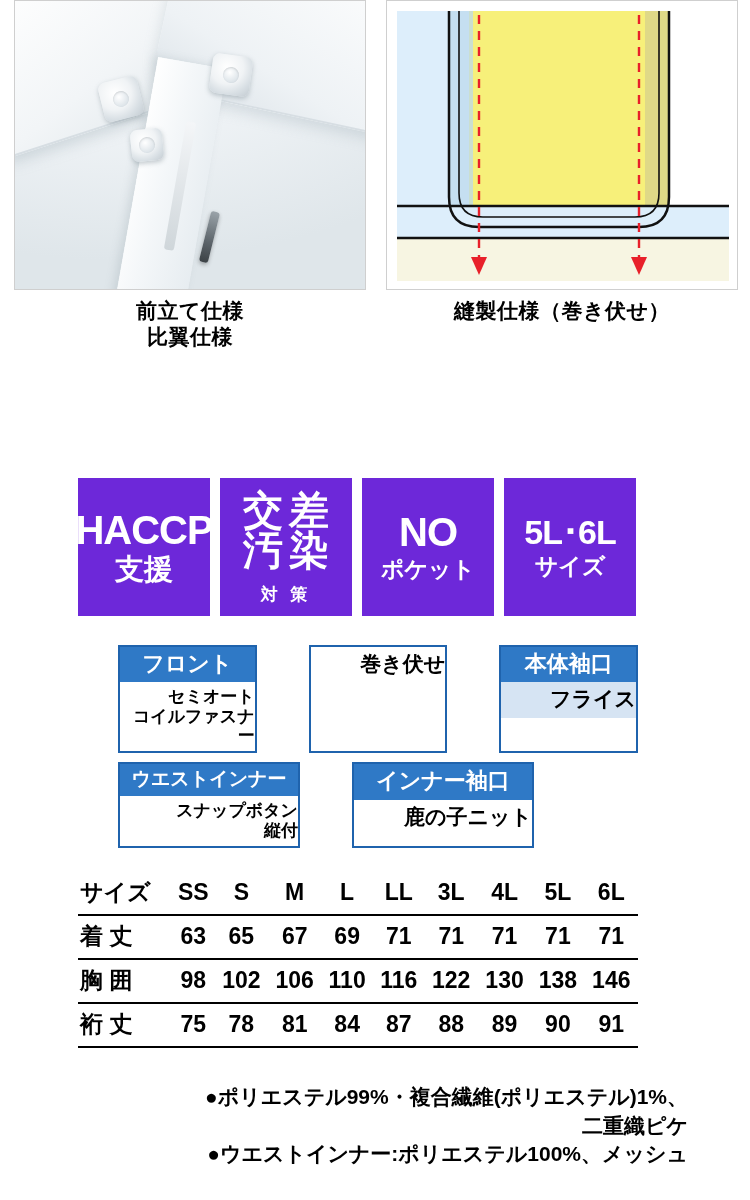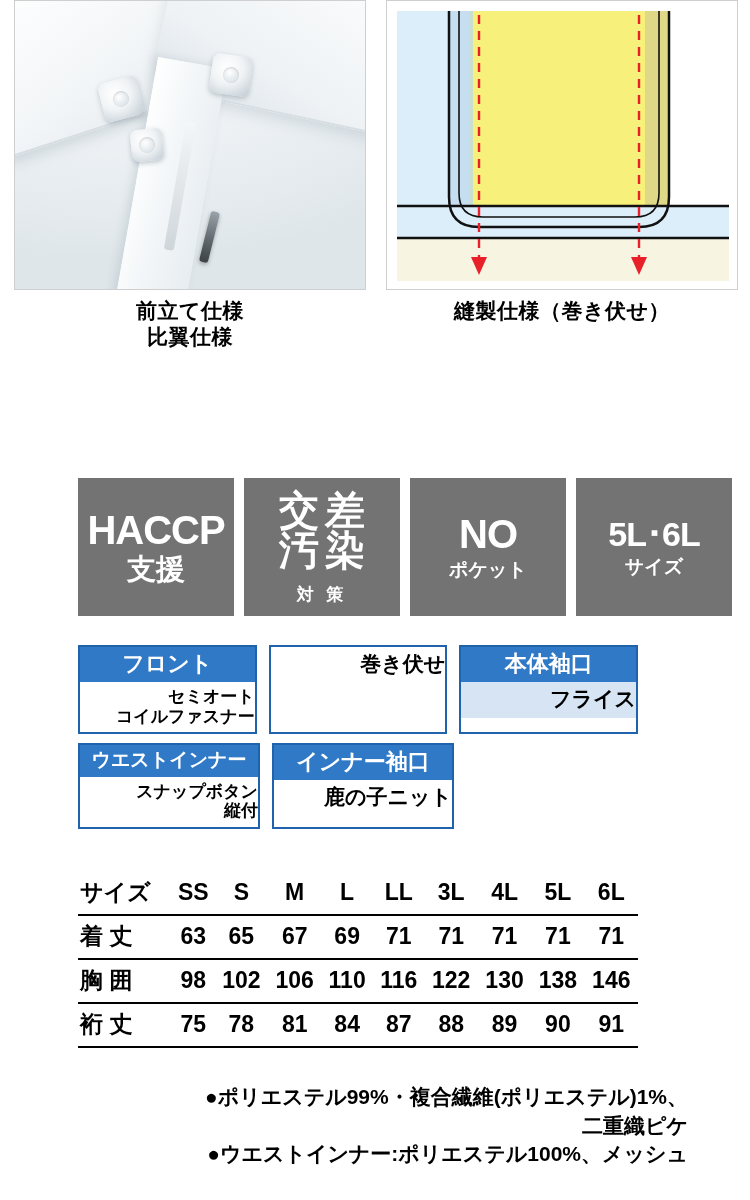--- a/index.html
+++ b/index.html
@@ -128,23 +128,23 @@
 
   
   .badges {
     position: absolute;
     top: 478px;
     left: 78px;
     display: flex;
     gap: 10px;
   }
   .badge {
-    background: #737373;
+    background: #6d28d9;
     color: #ffffff;
-    width: 156px;
+    width: 132px;
     height: 138px;
     box-sizing: border-box;
     display: flex;
     flex-direction: column;
     align-items: center;
     justify-content: center;
     text-align: center;
     line-height: 1.02;
   }
   .badge .big {
@@ -156,21 +156,21 @@
     font-size: 34px;
     font-weight: bold;
     letter-spacing: -1px;
   }
   .badge .sub {
     font-size: 29px;
     font-weight: bold;
     margin-top: 4px;
   }
   .badge .sub-sm {
-    font-size: 19px;
+    font-size: 23px;
     font-weight: bold;
     margin-top: 5px;
   }
   .badge-stack-row {
     display: flex;
     justify-content: center;
     gap: 6px;
     font-size: 40px;
     font-weight: bold;
     line-height: 1;
@@ -193,20 +193,21 @@
   .spec-row {
     display: flex;
     gap: 12px;
     margin-bottom: 9px;
   }
   .spec-box {
     border: 2px solid #1f63ad;
     box-sizing: border-box;
     width: 182px;
     background: #ffffff;
+    margin-left: 40px;
   }
   .spec-head {
     background: #2f79c6;
     color: #ffffff;
     font-size: 22px;
     font-weight: bold;
     text-align: center;
     padding: 5px 0 6px;
     line-height: 1.1;
   }

